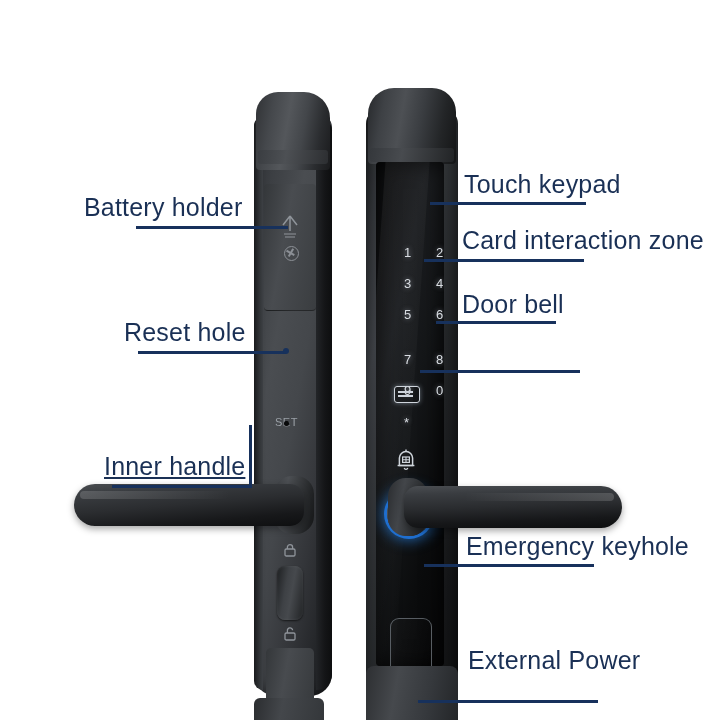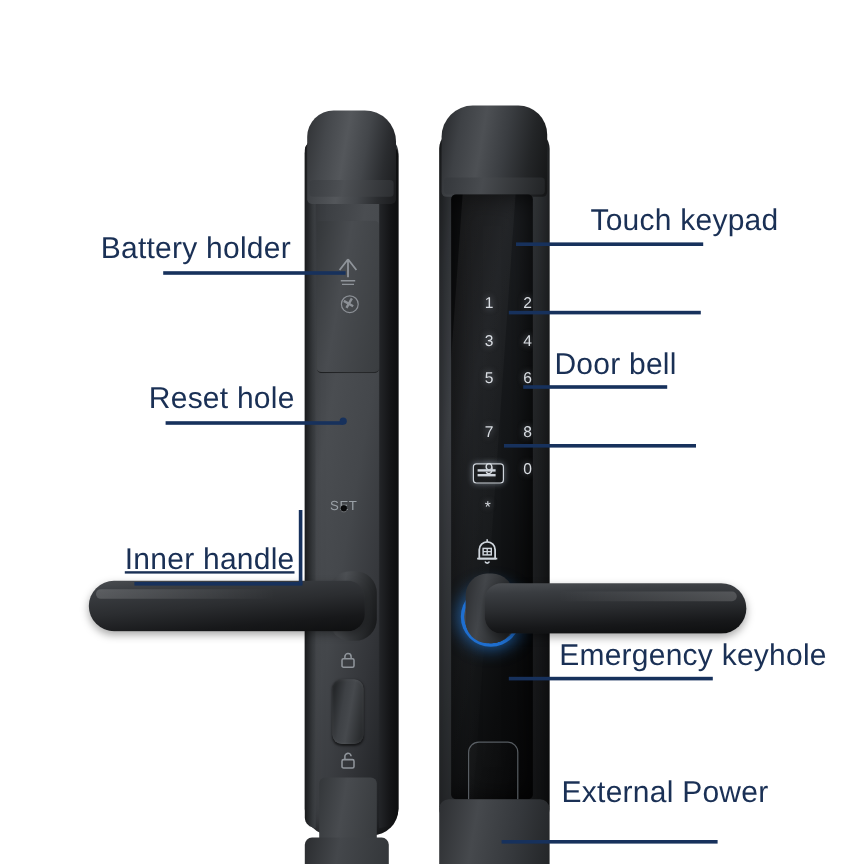--- a/index.html
+++ b/index.html
@@ -220,23 +220,24 @@
   <div class="lead h" style="left:136px;top:226px;width:152px;"></div>
 
   <div class="label" style="left:124px;top:318px;">Reset hole</div>
   <div class="lead h" style="left:138px;top:351px;width:148px;"></div>
   <div class="dot" style="left:283px;top:348px;"></div>
 
   <div class="label" style="left:104px;top:452px;text-decoration:underline;">Inner handle</div>
   <div class="lead h" style="left:112px;top:485px;width:140px;"></div>
   <div class="lead v" style="left:249px;top:425px;height:62px;"></div>
 
-  <div class="label" style="left:464px;top:170px;margin-left:28px;">Touch keypad</div>
+  <div class="label" style="left:464px;top:170px;">Touch keypad</div>
   <div class="lead h" style="left:430px;top:202px;width:156px;"></div>
 
+  <div class="label" style="left:462px;top:226px;">Card interaction zone</div>
   <div class="lead h" style="left:424px;top:259px;width:160px;"></div>
 
   <div class="label" style="left:462px;top:290px;">Door bell</div>
   <div class="lead h" style="left:436px;top:321px;width:120px;"></div>
 
   <div class="lead h" style="left:420px;top:370px;width:160px;"></div>
 
   <div class="label" style="left:466px;top:532px;">Emergency keyhole</div>
   <div class="lead h" style="left:424px;top:564px;width:170px;"></div>
 

